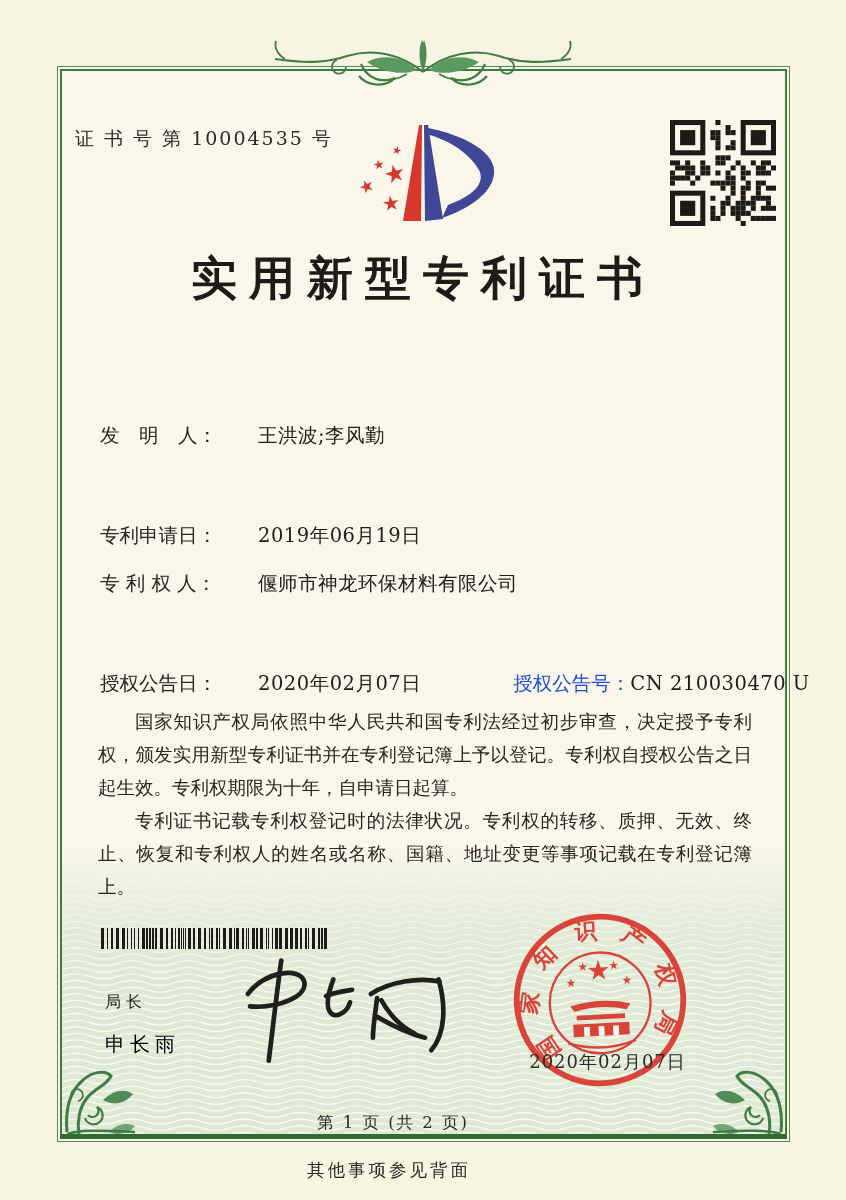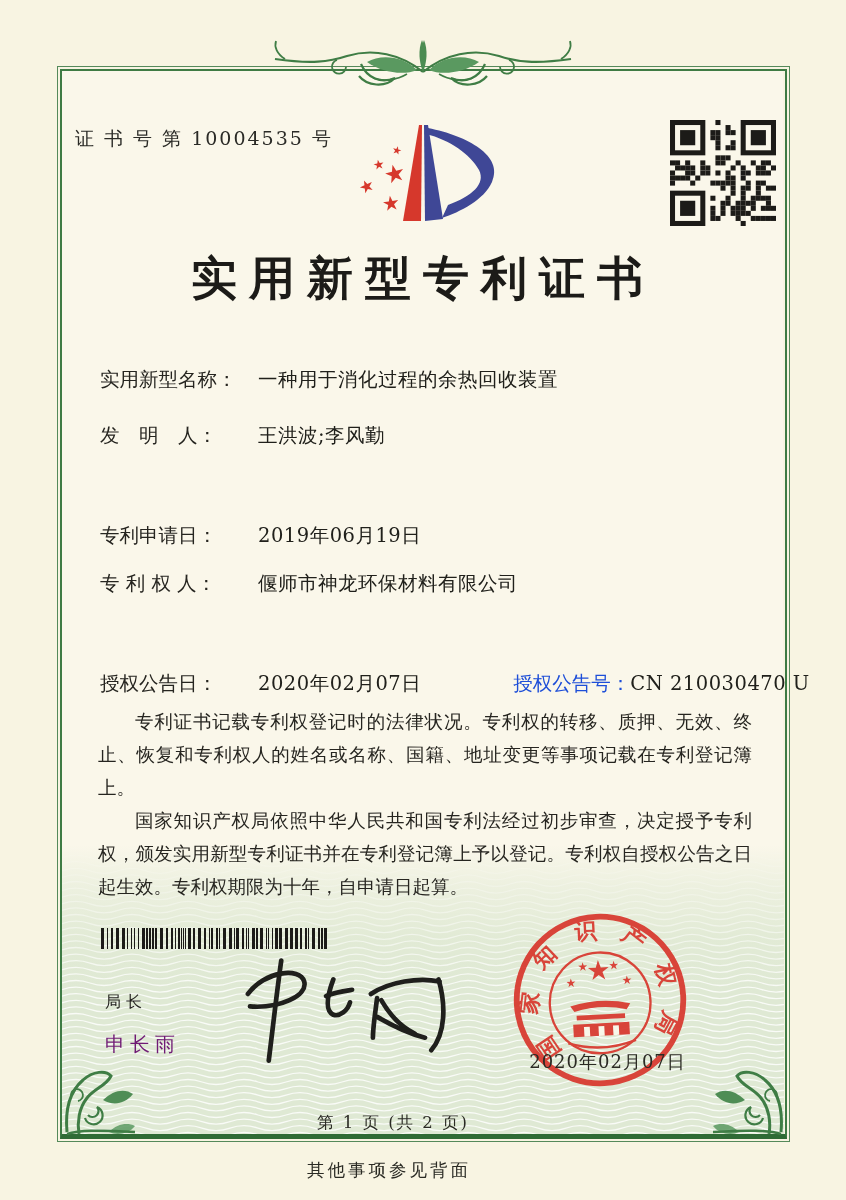--- a/index.html
+++ b/index.html
@@ -29,21 +29,21 @@
   .flabel{display:inline-block;width:158px;color:#262520;}
   .flabel2{display:inline-block;margin-left:92px;color:#1d4ed8;}
   .fvalue{letter-spacing:.5px;color:#20201b;}
   
   .paras{position:absolute;left:98px;top:706px;width:654px;font-size:18.5px;
     line-height:1.78;text-align:justify;color:#262520;}
   .paras p{margin:0;text-indent:2em;}
   
   .barcode{position:absolute;left:99px;top:928px;}
   .officer-title{position:absolute;left:105px;top:992px;font-size:16px;letter-spacing:5px;color:#1e1d1a;}
-  .officer-name{position:absolute;left:105px;top:1031px;font-size:20px;letter-spacing:5px;color:#701a75;}
+  .officer-name{position:absolute;left:105px;top:1031px;font-size:20px;letter-spacing:5px;color:#000000;}
   .signature{position:absolute;left:225px;top:950px;}
   .seal{position:absolute;left:508px;top:908px;width:184px;height:184px;opacity:.93;transform:rotate(-3deg);}
   .seal-date{position:absolute;left:515px;top:1050px;width:185px;text-align:center;
     font-size:18px;letter-spacing:1px;color:#2b2a24;}
   .page-indicator{position:absolute;left:57px;top:1112px;width:672px;text-align:center;
     font-size:16.5px;color:#2a2a24;letter-spacing:2px;}
   .back-note{position:absolute;left:0;top:1158px;width:778px;text-align:center;
     font-size:17.5px;letter-spacing:3px;color:#2a2a24;}
   .top-ornament{position:absolute;left:273px;top:34px;}
   .corner{position:absolute;top:1066px;}
@@ -282,39 +282,36 @@
         <rect fill="#faf7ea" x="75" y="5" width="25" height="25"></rect>
         <rect x="80" y="10" width="15" height="15"></rect>
         <rect x="0" y="70" width="35" height="35"></rect>
         <rect fill="#faf7ea" x="5" y="75" width="25" height="25"></rect>
         <rect x="10" y="80" width="15" height="15"></rect>
       </g>
   </svg>
 
   <div class="title">实用新型专利证书</div>
 
-  <div class="field-row" style="top:366px">
-    <span class="flabel">实用新型名称：</span><span class="fvalue">一种用于消化过程的余热回收装置</span>
-  </div>
   <div class="field-row" style="top:422px">
     <span class="flabel">发　明　人：</span><span class="fvalue">王洪波;李风勤</span>
   </div>
   <div class="field-row" style="top:522px">
     <span class="flabel">专利申请日：</span><span class="fvalue">2019年06月19日</span>
   </div>
   <div class="field-row" style="top:570px">
     <span class="flabel">专 利 权 人：</span><span class="fvalue">偃师市神龙环保材料有限公司</span>
   </div>
   <div class="field-row" style="top:670px">
     <span class="flabel">授权公告日：</span><span class="fvalue">2020年02月07日</span><span class="flabel2">授权公告号：</span><span class="fvalue">CN 210030470 U</span>
   </div>
 
   <div class="paras">
+    <p>国家知识产权局依照中华人民共和国专利法经过初步审查，决定授予专利权，颁发实用新型专利证书并在专利登记簿上予以登记。专利权自授权公告之日起生效。专利权期限为十年，自申请日起算。</p>
     <p>专利证书记载专利权登记时的法律状况。专利权的转移、质押、无效、终止、恢复和专利权人的姓名或名称、国籍、地址变更等事项记载在专利登记簿上。</p>
-    <p>国家知识产权局依照中华人民共和国专利法经过初步审查，决定授予专利权，颁发实用新型专利证书并在专利登记簿上予以登记。专利权自授权公告之日起生效。专利权期限为十年，自申请日起算。</p>
   </div>
 
   <svg class="barcode" width="233" height="21" viewBox="0 0 233 21">
     <g id="barcode" fill="#1c1b18">
         <rect x="2" y="0" width="3" height="21"></rect>
         <rect x="8" y="0" width="1" height="21"></rect>
         <rect x="12" y="0" width="2" height="21"></rect>
         <rect x="17" y="0" width="3" height="21"></rect>
         <rect x="23" y="0" width="3" height="21"></rect>
         <rect x="28" y="0" width="1" height="21"></rect>

